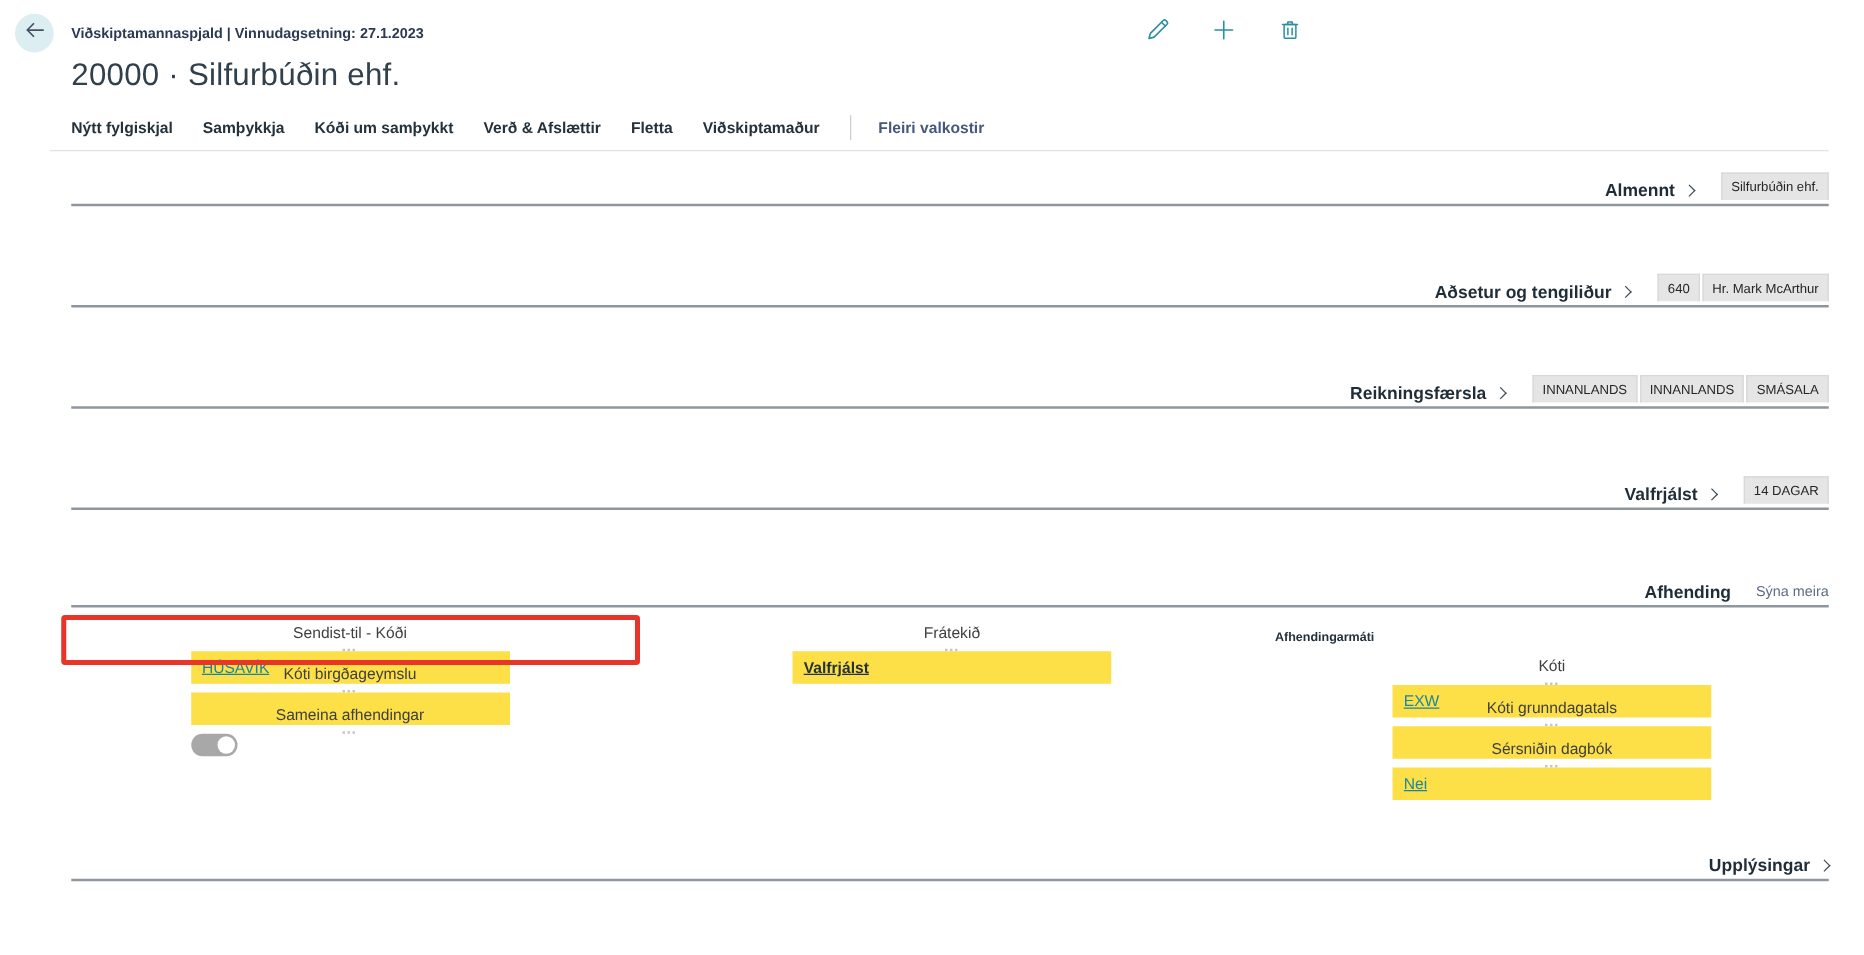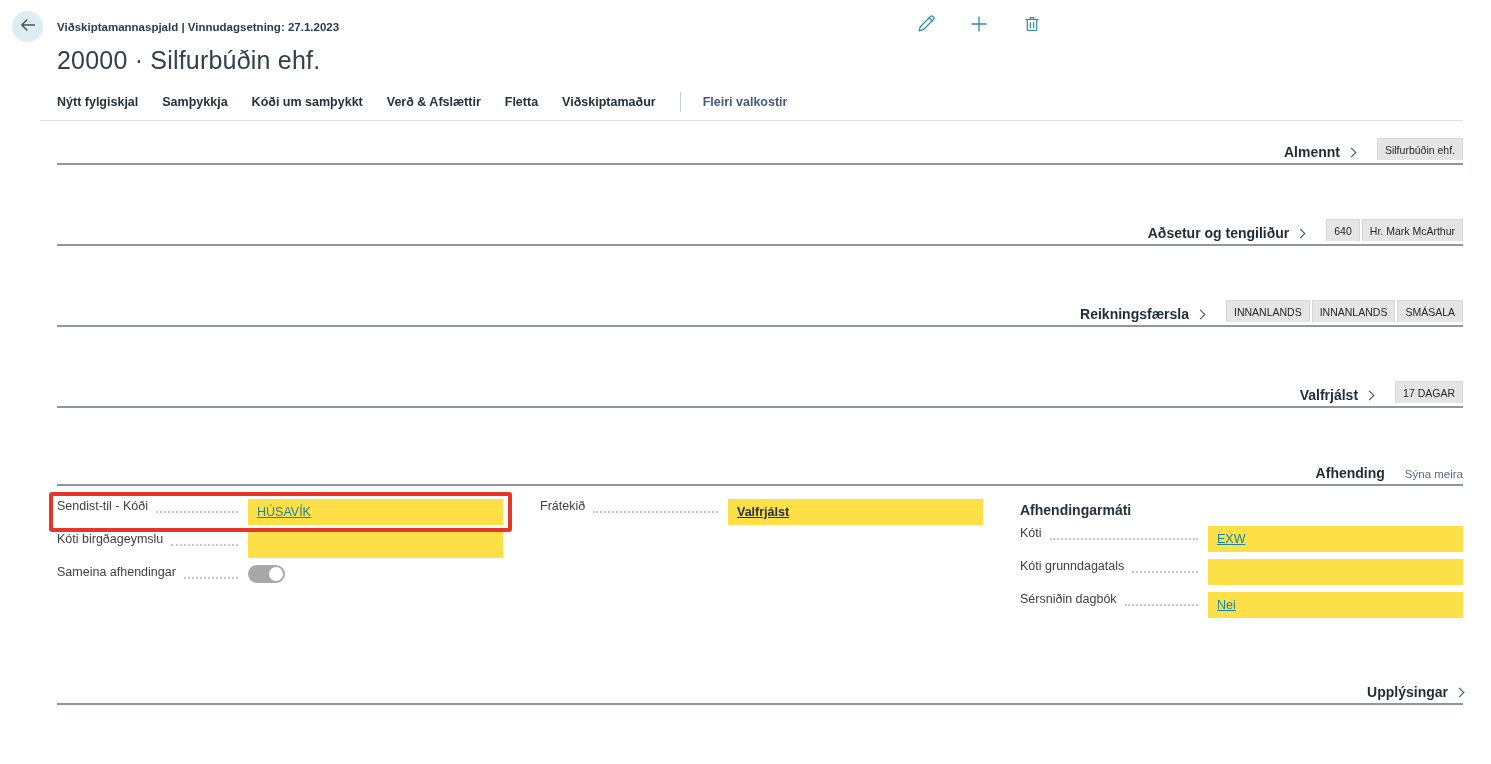--- a/index.html
+++ b/index.html
@@ -46,30 +46,30 @@
   .badges { display:flex; }
   .badge {
     background:#e5e5e5; border:1px solid #d8d8d8; border-bottom:none; margin-left:2px;
     min-height:22px; display:flex; align-items:center; padding:2px 7px;
     font-size:10.5px; color:#262626; cursor:pointer; white-space:nowrap;
   }
   .show-more { font-size:11.5px; color:#5b6b84; cursor:pointer; padding-bottom:1px; }
 
   
   .field-grid { display:grid; grid-template-columns:446px 443px 443px; column-gap:37px; margin-top:13px; }
-  .f-row { display:flex; align-items:flex-start; height:26px; margin-bottom:7px; position:relative; }
+  .f-row { display:flex; align-items:center; height:26px; margin-bottom:7px; position:relative;flex-direction:column; }
   .f-label { font-size:12.5px; color:#3f3f3f; white-space:nowrap; flex:none; }
   .leader { flex:1; margin:6px 10px 0 8px; height:8px; border-bottom:2px dotted #c7c7c7; min-width:10px; }
   .f-input {
     flex:none; width:255px; height:26px; background:#fde047; border:none;
     display:flex; align-items:center; padding:0 9px; font-size:12.5px;
     font-weight:700; color:#24323c; cursor:text; overflow:hidden; white-space:nowrap;text-decoration:underline;
   }
   .f-input.link { color:#1a87a0; font-weight:400; cursor:pointer; }
-  .group-label { font-size:14px; font-weight:700; color:#24323c; height:22px; display:flex; align-items:center; margin-bottom:5px; }
+  .group-label { font-size:10px; font-weight:700; color:#24323c; height:22px; display:flex; align-items:center; margin-bottom:5px; }
   .highlight-box {
     position:absolute; left:-8px; right:-64px; top:-7px; bottom:-7px;
     border:4px solid #e8352a; border-radius:3px; pointer-events:none; z-index:5;
   }
   .col1 .highlight-box { right:-9px; }
 
   
   .toggle-slot { flex:none; width:255px; display:flex; align-items:center; }
   .toggle { width:37px; height:18px; border-radius:10px; background:#a8a8a8; position:relative; cursor:pointer; }
   .toggle .knob { position:absolute; right:2px; top:2px; width:14px; height:14px; border-radius:50%; background:#ffffff; }
@@ -169,21 +169,21 @@
   </div>
   <div class="sec-gap"></div>
 
   <div class="section">
     <div class="sec-row">
       <span class="sec-title">
         <span>Valfrjálst</span>
         <span class="chev"></span>
       </span>
       <span class="badges">
-        <span class="badge">17 DAGAR</span>
+        <span class="badge">14 DAGAR</span>
       </span>
     </div>
   </div>
   <div class="sec-gap"></div>
 
   <div class="section">
     <div class="sec-row">
       <span class="sec-title">
         <span>Afhending</span>
       </span>

